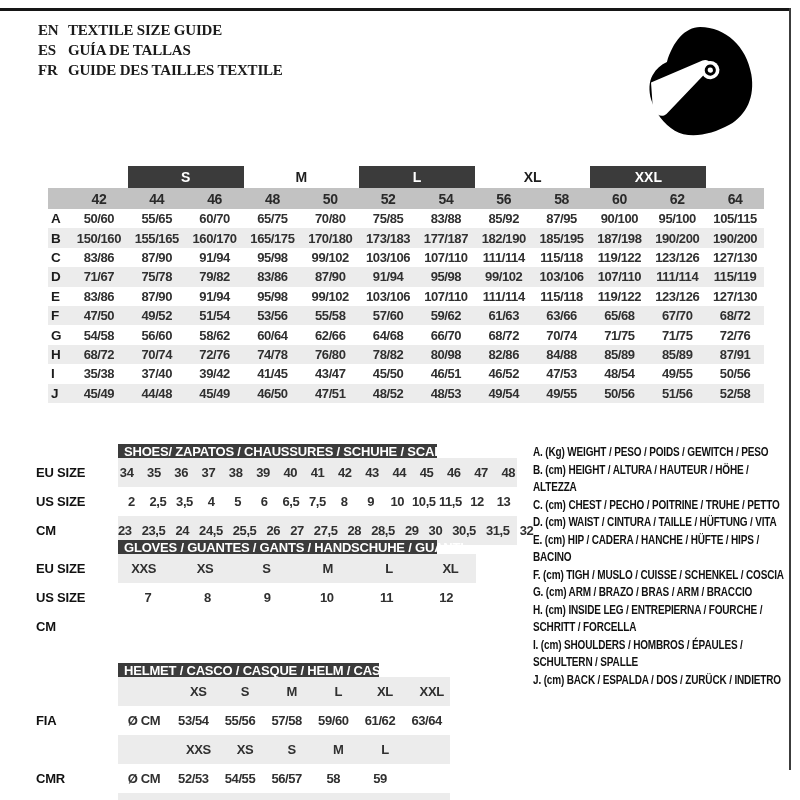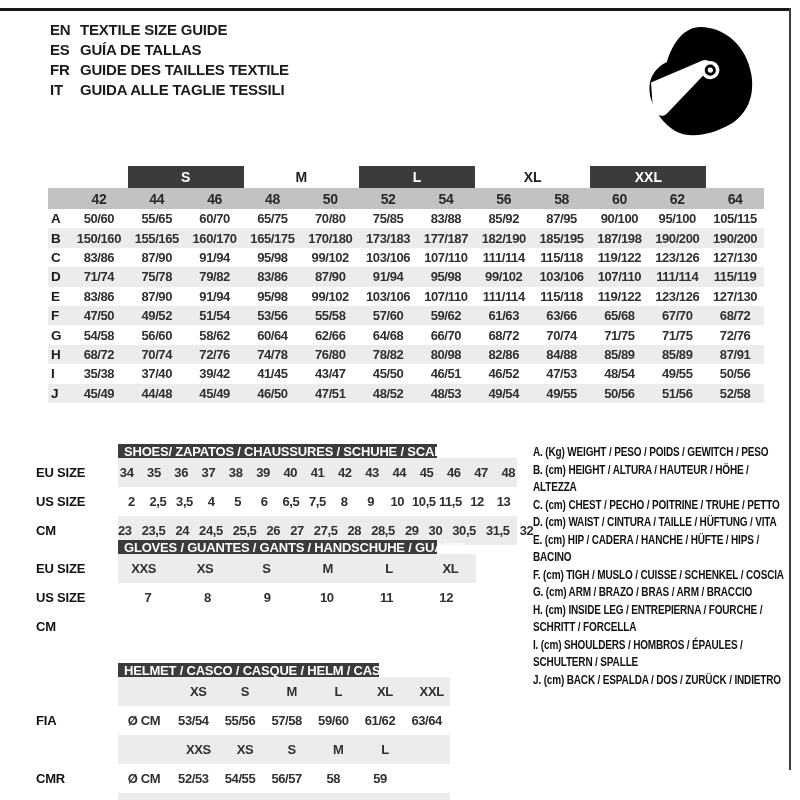--- a/index.html
+++ b/index.html
@@ -5,21 +5,21 @@
   * { margin:0; padding:0; box-sizing:border-box; }
   html,body { width:800px; height:800px; background:#fff; }
   body {
     position:relative; overflow:hidden;
     font-family:"Liberation Sans", sans-serif; font-weight:700; color:var(--text,#303030);
   }
   .top-rule  { position:absolute; left:0; top:8px; width:791px; height:3px; background:var(--rule,#161616); }
   .right-rule{ position:absolute; left:789px; top:8px; width:2px; height:762px; background:#3c3c3c; }
 
   
-  .languages { position:absolute; left:50px; top:20px; }
+  .languages { position:absolute; left:38px; top:20px;font-family:Liberation Serif, serif; }
   .lang-row  { display:flex; font-size:15px; line-height:20px; letter-spacing:-0.2px; color:#1b1b1b; }
   .lang-code { width:30px; }
 
   
   .helmet-icon { position:absolute; left:640px; top:22px; width:122px; height:122px; }
 
   
   .textile   { position:absolute; left:48px; top:166px; width:716px; }
   .hdr-row, .trow { display:grid; grid-template-columns:22px repeat(12,1fr); }
   .group-row { height:22px; }
@@ -69,24 +69,20 @@
         <span class="lang-text">TEXTILE SIZE GUIDE</span>
       </div>
       <div class="lang-row">
         <span class="lang-code">ES</span>
         <span class="lang-text">GUÍA DE TALLAS</span>
       </div>
       <div class="lang-row">
         <span class="lang-code">FR</span>
         <span class="lang-text">GUIDE DES TAILLES TEXTILE</span>
       </div>
-      <div class="lang-row">
-        <span class="lang-code">IT</span>
-        <span class="lang-text">GUIDA ALLE TAGLIE TESSILI</span>
-      </div>
     </div>
 
   <svg class="helmet-icon" viewBox="0 0 120 120">
     <g transform="rotate(-4 60 60)">
       <path fill="#000" d="M63 5 C88 7 107 27 110 55 C112 77 103 94 85 103 C66 112 44 114 31 105 C21 98 13 86 10 73 C8 64 9 55 13 49 C17 43 22 39 28 37 C35 18 48 4 63 5 Z"></path>
       <path fill="#fff" d="M11 56 L63 38 C69 36 73 42 69 47 L24 88 C17 93 10 85 11 75 Z"></path>
       <circle cx="70" cy="48" r="9" fill="#fff"></circle>
       <circle cx="70" cy="48" r="5.5" fill="#000"></circle>
       <circle cx="70" cy="48" r="2.6" fill="#fff"></circle>
     </g>
@@ -157,21 +153,21 @@
           <div class="tcell">103/106</div>
           <div class="tcell">107/110</div>
           <div class="tcell">111/114</div>
           <div class="tcell">115/118</div>
           <div class="tcell">119/122</div>
           <div class="tcell">123/126</div>
           <div class="tcell">127/130</div>
         </div>
         <div class="trow shaded">
           <div class="tcell rowlabel">D</div>
-          <div class="tcell">71/74</div>
+          <div class="tcell">71/67</div>
           <div class="tcell">75/78</div>
           <div class="tcell">79/82</div>
           <div class="tcell">83/86</div>
           <div class="tcell">87/90</div>
           <div class="tcell">91/94</div>
           <div class="tcell">95/98</div>
           <div class="tcell">99/102</div>
           <div class="tcell">103/106</div>
           <div class="tcell">107/110</div>
           <div class="tcell">111/114</div>

